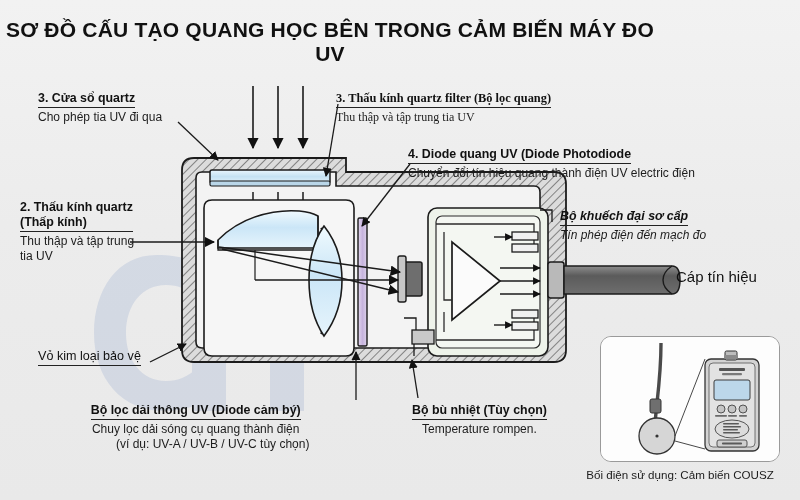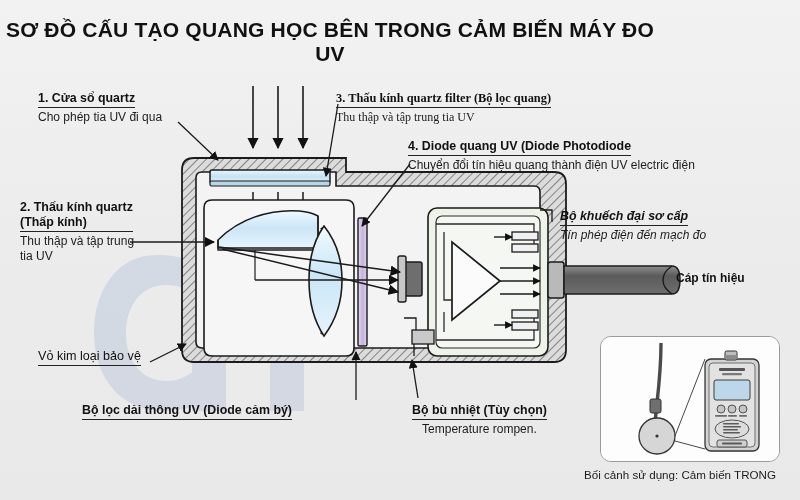--- a/index.html
+++ b/index.html
@@ -79,21 +79,21 @@
   }
   .sub .indent {
     display: block;
     padding-left: 34px;
   }
 
   
   #cal-1   { left: 38px;  top: 88px;  }
   #cal-2   { left: 20px;  top: 200px; }
   #cal-3   { left: 336px; top: 88px; font-family: Liberation Serif, serif;  }
-  #cal-4   { left: 408px; top: 136px; }
+  #cal-4   { left: 408px; top: 144px; }
   #cal-amp { left: 560px; top: 206px; font-style: italic; }
   #cal-cable { left: 676px; top: 268px; }
   #cal-shell { left: 38px;  top: 346px; }
   #cal-bandpass { left: 82px;  top: 400px; text-align: center; }
   #cal-temp { left: 412px; top: 400px; text-align: center; }
 
   #cal-bandpass .hd, #cal-temp .hd { display: inline-block; }
   #cal-bandpass .sub, #cal-temp .sub { text-align: center; }
 
   
@@ -318,21 +318,21 @@
 
       <path d="M356 400 L356 352" marker-end="url(#arrowSm)"></path>
 
       <path d="M418 398 L412 360" marker-end="url(#arrowSm)"></path>
 
       <path d="M556 222 L500 238" stroke="none"></path>
     </g>
   </svg>
 
   <div class="callout" id="cal-1">
-    <div class="hd">1. Cửa sổ quartz</div>
+    <div class="hd">3. Cửa sổ quartz</div>
     <div class="sub">Cho phép tia UV đi qua</div>
   </div>
 
   <div class="callout" id="cal-2">
     <div class="hd multi" style="max-width:160px">
       <span>2. Thấu kính quartz</span><br>
       <span>(Thấp kính)</span>
     </div>
     <div class="sub">
       <span>Thu thập và tập trung</span><br>
@@ -349,29 +349,33 @@
     <div class="hd">4. Diode quang UV (Diode Photodiode</div>
     <div class="sub">Chuyển đổi tín hiệu quang thành điện UV electric điện</div>
   </div>
 
   <div class="callout" id="cal-amp">
     <div class="hd">Bộ khuếch đại sơ cấp</div>
     <div class="sub">Tín phép điện đến mạch đo</div>
   </div>
 
   <div class="callout plain" id="cal-cable">
-    <div class="hd" style="border-bottom:none; font-weight:bold; font-size:12px">Cáp tín hiệu</div>
+    <div class="hd" style="border-bottom:none; font-weight:normal; font-size:15px">Cáp tín hiệu</div>
   </div>
 
   <div class="callout plain" id="cal-shell">
     <div class="hd">Vỏ kim loại bảo vệ</div>
   </div>
 
   <div class="callout" id="cal-bandpass">
     <div class="hd">Bộ lọc dải thông UV (Diode cảm bý)</div>
+    <div class="sub">
+      <span>Chuy lọc dải sóng cụ quang thành điện</span><br>
+      <span class="indent">(ví dụ: UV-A / UV-B / UV-C tùy chọn)</span>
+    </div>
   </div>
 
   <div class="callout" id="cal-temp">
     <div class="hd">Bộ bù nhiệt (Tùy chọn)</div>
     <div class="sub">Temperature rompen.</div>
   </div>
 
   <div id="inset">
     <svg width="180" height="126" viewBox="0 0 180 126" xmlns="http://www.w3.org/2000/svg">
       <rect x="0" y="0" width="180" height="126" fill="#fdfdfd"></rect>
@@ -417,15 +421,15 @@
           <rect x="122" y="92" width="15" height="1.5" rx="0.7"></rect>
           <rect x="122" y="95" width="17" height="1.5" rx="0.7"></rect>
         </g>
 
         <rect x="116" y="103" width="30" height="7" rx="2" fill="#cfcfcf" stroke="#444" stroke-width="0.9"></rect>
         <rect x="121" y="105.5" width="20" height="2" rx="0.8" fill="#5a5a5a"></rect>
       </g>
     </svg>
   </div>
 
-  <div id="inset-caption">Bối cảnh sử dụng: Cảm biến TRONG</div>
+  <div id="inset-caption">Bối điện sử dụng: Cảm biến COUSZ</div>
 
 </div>
 
 </body></html>

